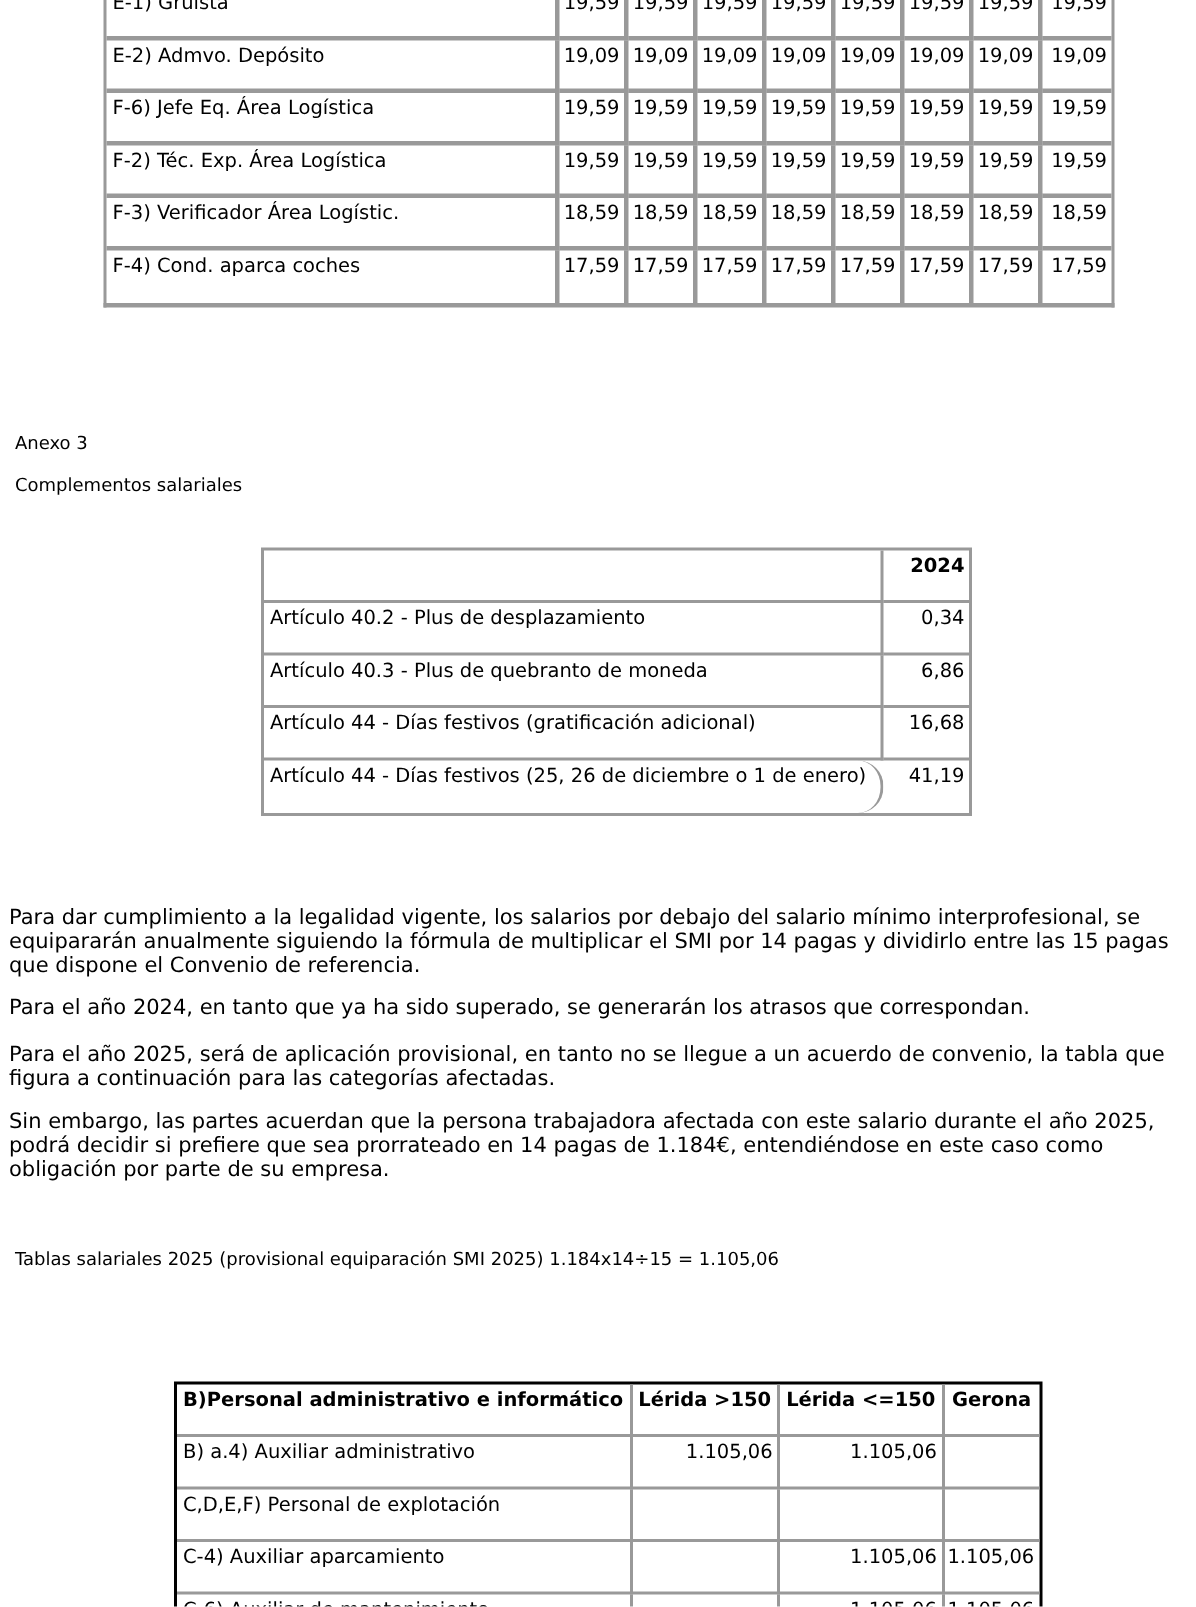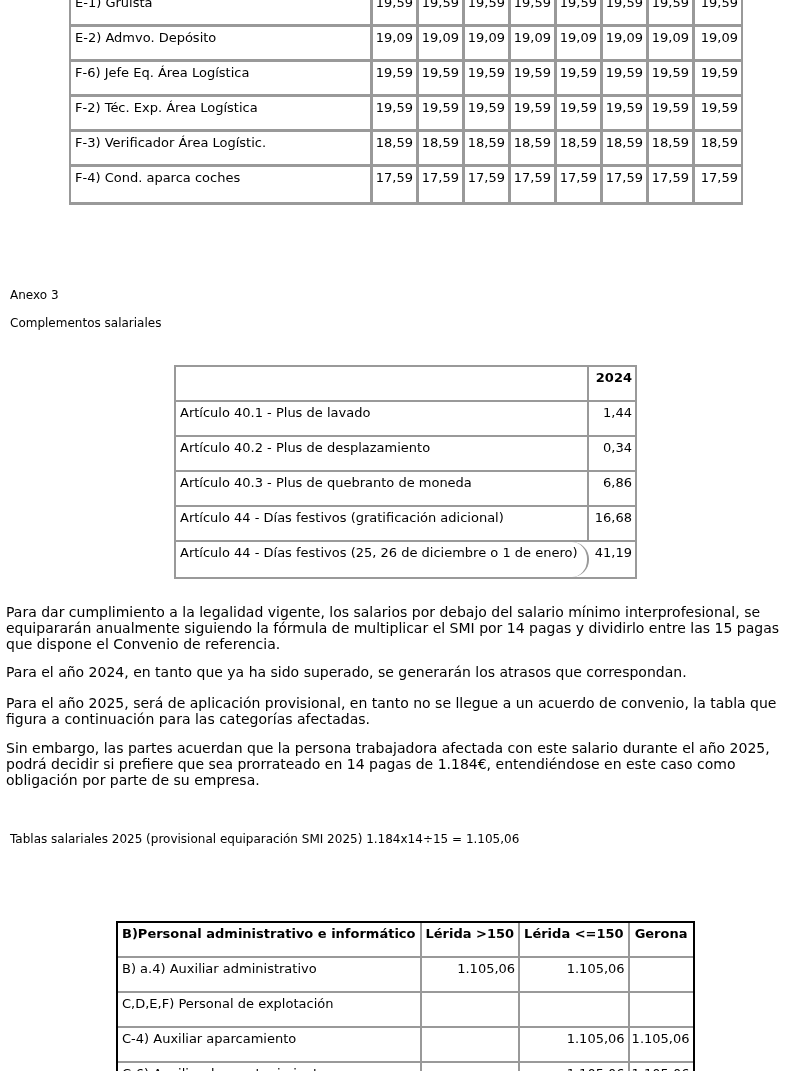--- a/index.html
+++ b/index.html
@@ -27,21 +27,21 @@
   #t-cat tr td:last-child { border-right: none; }
   #t-cat tr:last-child td { border-bottom: none; }
   #t-cat td.lbl { width: 302px; }
   #t-cat td.num { width: 46px; }
   
   #t-comp { left: 174px; top: 365px; border: 2px solid #999; }
   #t-comp td, #t-comp th { height: 35px; border-width: 0 2px 2px 0; }
   #t-comp tr td:last-child, #t-comp tr th:last-child { border-right: none; }
   #t-comp tr:last-child td { border-bottom: none; border-radius: 17px; }
   #t-comp .lbl { width: 413px; }
-  #t-comp .num { width: 46px; }
+  #t-comp .num { width: 57px; }
   
   #t-2025 { left: 116px; top: 921px; border: 2px solid #000000; }
   #t-2025 td, #t-2025 th { height: 35px; border-width: 0 2px 2px 0; }
   #t-2025 tr td:last-child, #t-2025 tr th:last-child { border-right: none; }
   #t-2025 tr:last-child td { border-bottom: none; text-decoration: underline; }
   #t-2025 .c0 { width: 302px; }
   #t-2025 .c1 { width: 97px; }
   #t-2025 .c2 { width: 109px; }
   #t-2025 .c3 { width: 46px; }
   #t-2025 th.c3 { text-align: center; }
@@ -128,24 +128,20 @@
 
 <table id="t-comp">
   <thead>
     <tr>
       <th class="lbl"></th>
       <th class="num">2024</th>
     </tr>
   </thead>
   <tbody id="t-comp-body">
       <tr>
-        <td class="lbl">Artículo 40.1 - Plus de lavado</td>
-        <td class="num">1,44</td>
-      </tr>
-      <tr>
         <td class="lbl">Artículo 40.2 - Plus de desplazamiento</td>
         <td class="num">0,34</td>
       </tr>
       <tr>
         <td class="lbl">Artículo 40.3 - Plus de quebranto de moneda</td>
         <td class="num">6,86</td>
       </tr>
       <tr>
         <td class="lbl">Artículo 44 - Días festivos (gratificación adicional)</td>
         <td class="num">16,68</td>

